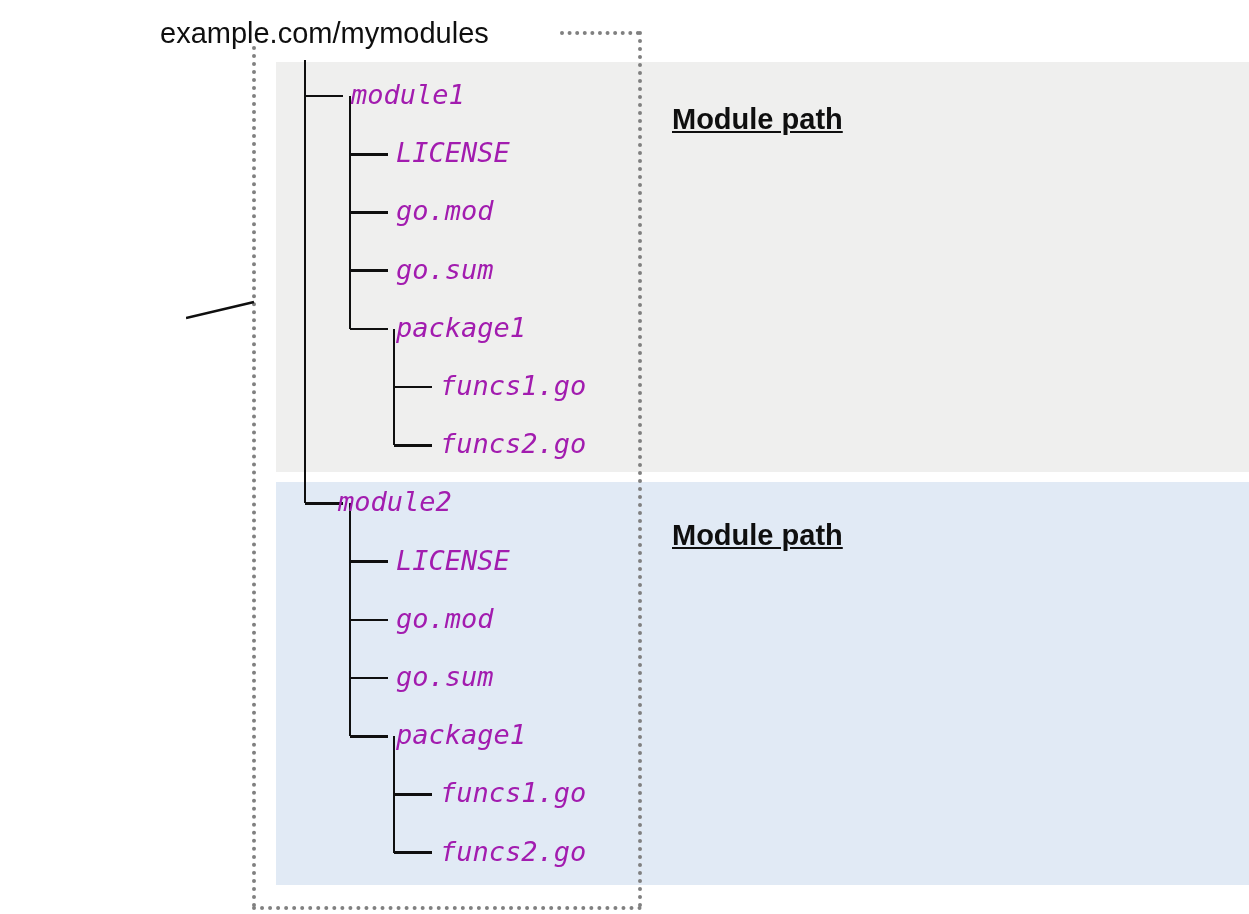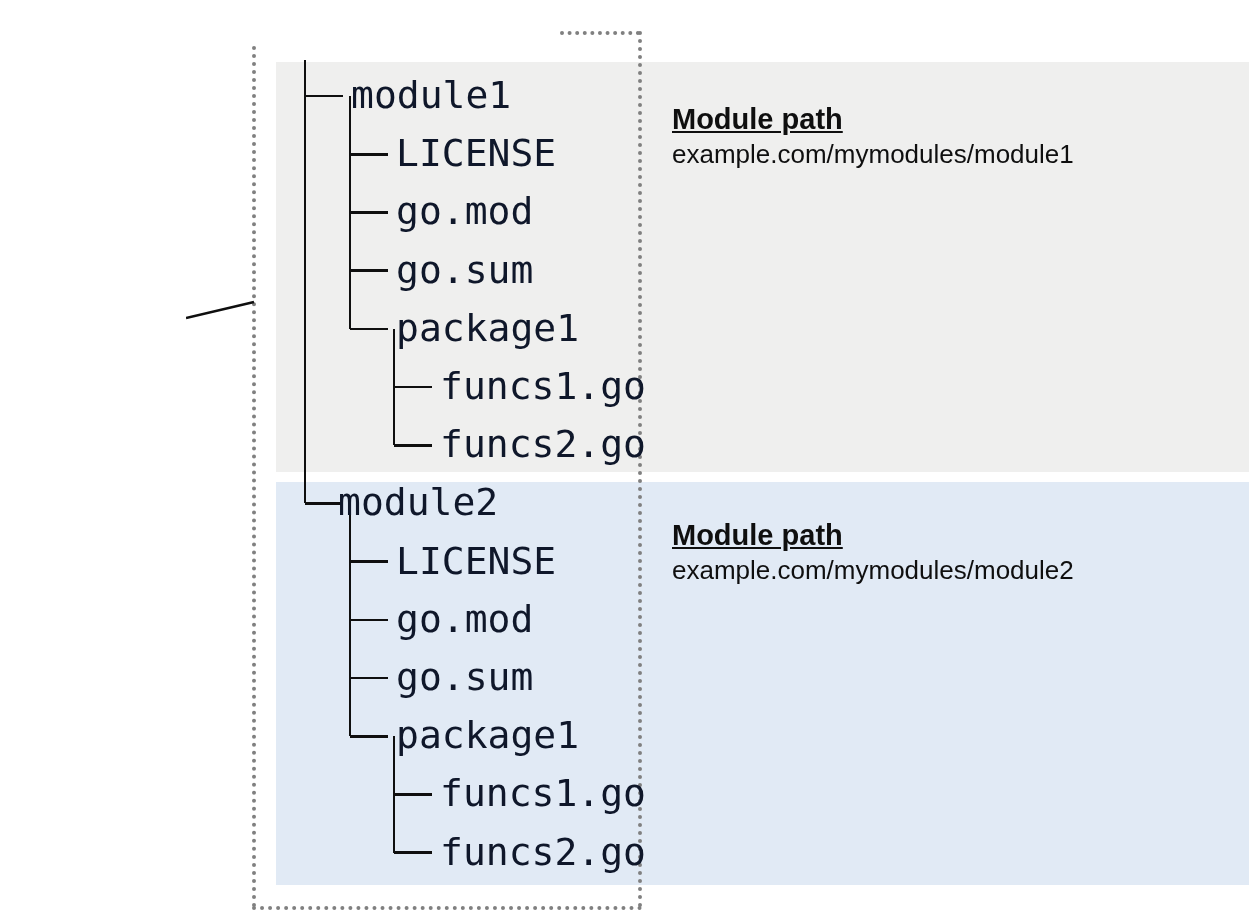--- a/index.html
+++ b/index.html
@@ -103,39 +103,41 @@
     position: absolute;
     left: 0;
     top: 0;
     width: 1249px;
     height: 914px;
     pointer-events: none;
   }
   .tree-label {
     position: absolute;
     font-family: "DejaVu Sans Mono", "Liberation Mono", monospace;
-    font-size: 38px;
-    line-height: 34px;
-    white-space: nowrap;
-    color: #0f172a;
+    font-size: 27px;
+    line-height: 34px;
+    white-space: nowrap;
+    color: #a21caf;
+    font-style: italic;
   }
 </style>
 </head>
 <body>
 
 <div id="canvas">
 
   <div class="band" id="band-module1"></div>
   <div class="band" id="band-module2"></div>
 
   <div class="dotted-v" id="repo-line-left"></div>
   <div class="dotted-v" id="repo-line-right"></div>
   <div class="dotted-h" id="repo-line-top"></div>
   <div class="dotted-h" id="repo-line-bottom"></div>
 
+  <div id="root-path-label">example.com/mymodules</div>
 
   <svg id="repository-leader" viewBox="0 0 70 24">
     <line x1="0" y1="22" x2="68" y2="6" stroke="#0f0f0f" stroke-width="2.5"></line>
   </svg>
 
   <svg id="tree" viewBox="0 0 1249 914">
       <line x1="305" y1="96" x2="343" y2="96" stroke="#0f0f0f" stroke-width="2.6" shape-rendering="crispEdges"></line>
       <line x1="305" y1="59.916" x2="305" y2="96" stroke="#0f0f0f" stroke-width="2.6" shape-rendering="crispEdges"></line>
       <line x1="305" y1="96" x2="305" y2="503.40000000000003" stroke="#0f0f0f" stroke-width="2.6" shape-rendering="crispEdges"></line>
       <line x1="350" y1="154.2" x2="388" y2="154.2" stroke="#0f0f0f" stroke-width="2.6" shape-rendering="crispEdges"></line>
@@ -171,25 +173,23 @@
       <line x1="394" y1="736.2" x2="394" y2="794.4000000000001" stroke="#0f0f0f" stroke-width="2.6" shape-rendering="crispEdges"></line>
       <line x1="394" y1="794.4000000000001" x2="394" y2="852.6" stroke="#0f0f0f" stroke-width="2.6" shape-rendering="crispEdges"></line>
       <line x1="394" y1="852.6" x2="432" y2="852.6" stroke="#0f0f0f" stroke-width="2.6" shape-rendering="crispEdges"></line>
       <line x1="394" y1="794.4000000000001" x2="394" y2="852.6" stroke="#0f0f0f" stroke-width="2.6" shape-rendering="crispEdges"></line>
       <line x1="305" y1="62" x2="305" y2="96" stroke="#0f0f0f" stroke-width="2.6" shape-rendering="crispEdges"></line>
       <line x1="305" y1="96" x2="305" y2="503.40000000000003" stroke="#0f0f0f" stroke-width="2.6" shape-rendering="crispEdges"></line>
     </svg>
 
   <div class="callout" id="callout-module1">
     <div class="callout-title">Module path</div>
-    <div class="callout-path">example.com/mymodules/module1</div>
   </div>
   <div class="callout" id="callout-module2">
     <div class="callout-title">Module path</div>
-    <div class="callout-path">example.com/mymodules/module2</div>
   </div>
 
 <div class="tree-label" style="left: 351px; top: 78px;">module1</div>
     <div class="tree-label" style="left: 396px; top: 136.2px;">LICENSE</div>
     <div class="tree-label" style="left: 396px; top: 194.4px;">go.mod</div>
     <div class="tree-label" style="left: 396px; top: 252.6px;">go.sum</div>
     <div class="tree-label" style="left: 396px; top: 310.8px;">package1</div>
     <div class="tree-label" style="left: 440px; top: 369px;">funcs1.go</div>
     <div class="tree-label" style="left: 440px; top: 427.2px;">funcs2.go</div>
     <div class="tree-label" style="left: 338px; top: 485.4px;">module2</div>

